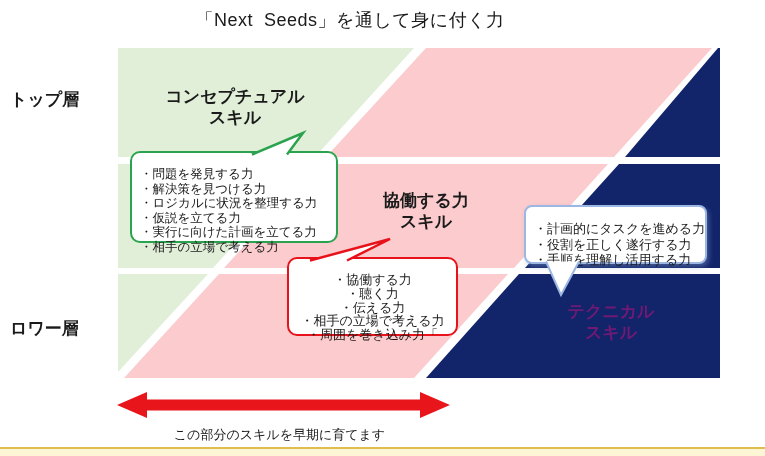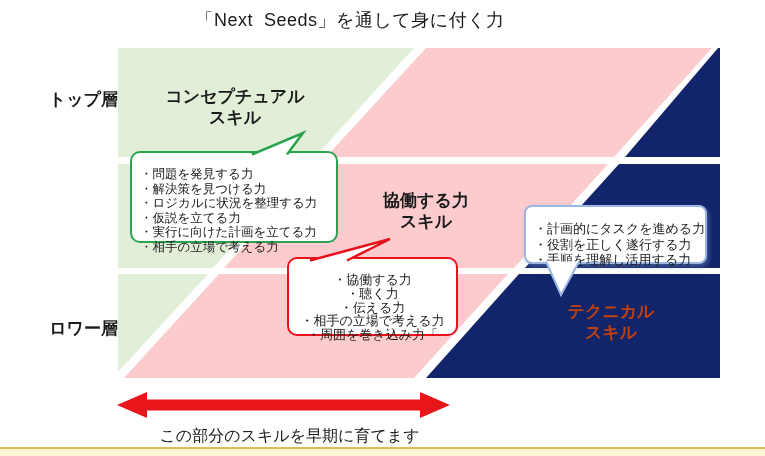--- a/index.html
+++ b/index.html
@@ -2,35 +2,35 @@
 <html><head>
 <meta charset="utf-8">
 <style>
   html,body{margin:0;padding:0;background:#ffffff;}
   body{font-family:"Liberation Sans","DejaVu Sans",sans-serif;color:#1a1a1a;}
   .canvas{position:relative;width:765px;height:456px;background:#ffffff;overflow:hidden;}
   .bg-svg,.overlay-svg{position:absolute;left:0;top:0;}
   .overlay-svg{z-index:6;pointer-events:none;}
   .title{position:absolute;left:0;top:8px;width:700px;text-align:center;font-size:18px;
          white-space:pre-wrap;letter-spacing:0.5px;z-index:2;}
-  .layer-label{position:absolute;left:10px;width:108px;text-align:right;
+  .layer-label{position:absolute;left:10px;width:108px;text-align:left;
                font-size:17px;font-weight:bold;z-index:2;}
   .skill-label{position:absolute;text-align:center;font-size:17px;font-weight:bold;
                line-height:21px;white-space:pre-line;z-index:3;}
-  .skill-label.technical{color:#c2410c;}
+  .skill-label.technical{color:#701a75;}
   .bubble{position:absolute;background:#ffffff;border-radius:10px;z-index:4;
           padding:14px 8px;box-sizing:border-box;}
   .bubble .bl{font-size:12.5px;line-height:14.6px;white-space:nowrap;}
   .bubble.green{border:2.5px solid #2ba34e;left:130px;top:151px;width:208px;height:92px;}
   .bubble.red{border:2.5px solid #e8121a;left:287px;top:257px;width:171px;height:79px;}
   .bubble.red .bl{font-size:13px;line-height:13.8px;text-align:center;}
   .bubble.blue{border:2px solid #9cb7e3;border-radius:8px;left:524px;top:205px;width:183px;height:59px;
                box-shadow:2px 3px 5px rgba(120,150,200,0.45);}
   .bubble.blue .bl{font-size:13px;line-height:15.5px;}
-  .caption{position:absolute;left:122px;top:426px;width:335px;text-align:center;font-size:16px;z-index:2;}
+  .caption{position:absolute;left:112px;top:426px;width:335px;text-align:center;font-size:13px;z-index:2;}
   .bottom-strip{position:absolute;left:0;bottom:0;width:765px;height:7px;
                 background:#fdf5d3;border-top:2px solid #e0bd4f;z-index:7;}
 </style>
 </head>
 <body>
 
 <div class="canvas">
 
   <svg class="bg-svg" width="765" height="456" viewBox="0 0 765 456">
 

